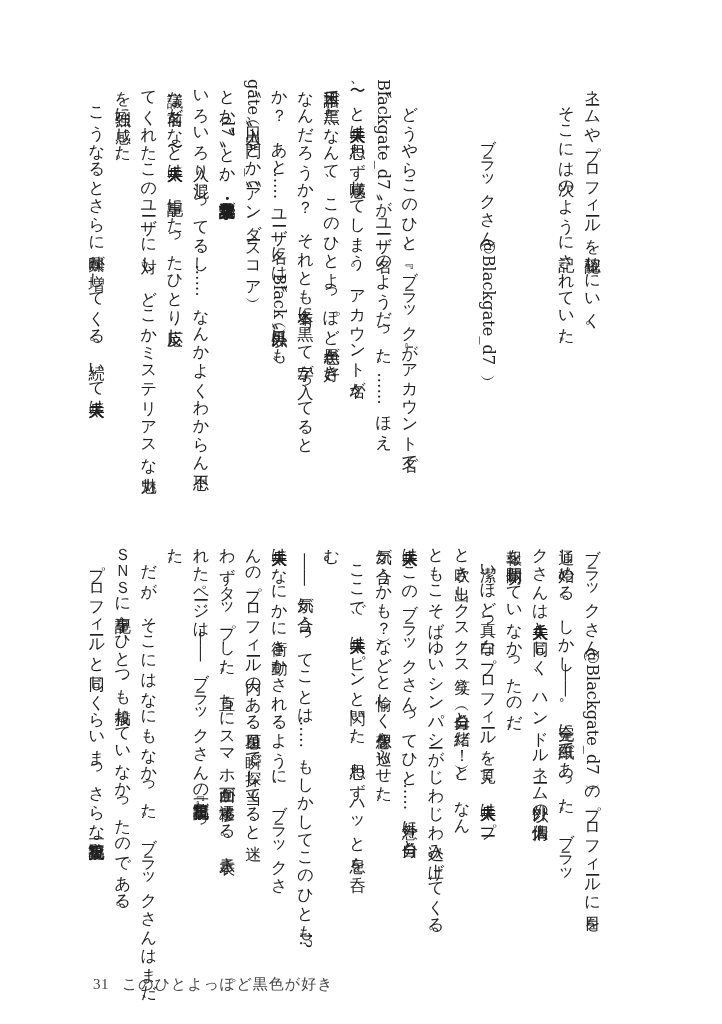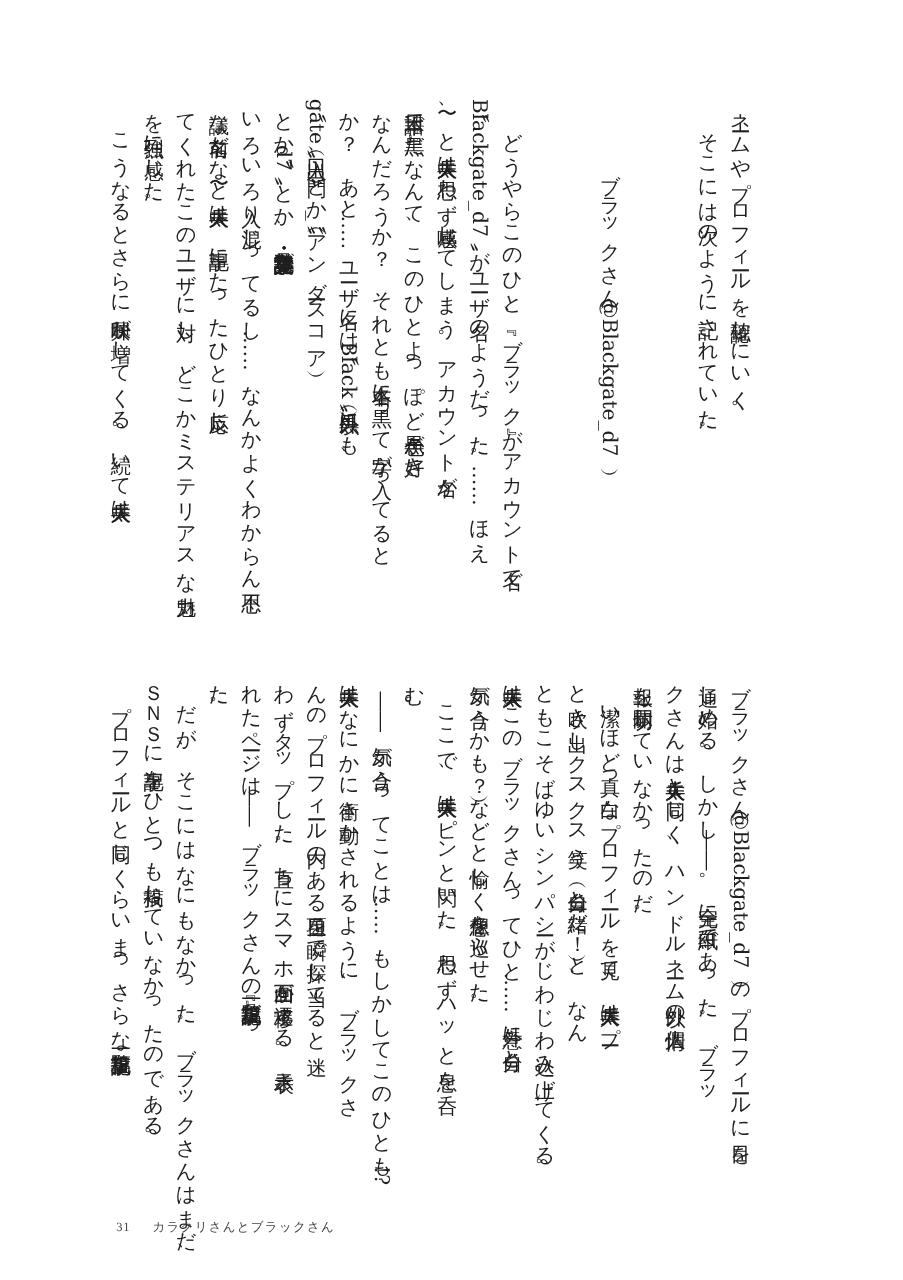--- a/index.html
+++ b/index.html
@@ -31,21 +31,21 @@
       width: 26.1px;
       height: 440px;
       white-space: nowrap;
       overflow: visible;
     }
     .footer {
       position: absolute;
       left: 93px;
       top: 975px;
       font-family: Liberation Serif, serif;
-      font-size: 10px;
+      font-size: 15px;
       color: #444444;
       display: flex;
       align-items: center;
       white-space: nowrap;
     }
     .footer .page-number {
       width: 29px;
       letter-spacing: 0.5px;
     }
     .footer .running-title {
@@ -96,14 +96,14 @@
   <div class="line">わずタップした。直ちにスマホ画面が遷移する。表示さ</div>
   <div class="line">れたページは――ブラックさんの『投稿記事一覧』だっ</div>
   <div class="line">た。</div>
   <div class="line">　だが、そこにはなにもなかった。ブラックさんはまだ、</div>
   <div class="line">ＳＮＳに記事をひとつも投稿していなかったのである。</div>
   <div class="line">　プロフィールと同じくらいまっさらな投稿記事一覧を</div>
 </div>
 
 <div class="footer">
   <span class="page-number">31</span>
-  <span class="running-title">カラクリさんとブラックさん</span>
+  <span class="running-title">このひとよっぽど黒色が好き</span>
 </div>
 
 </body></html>

